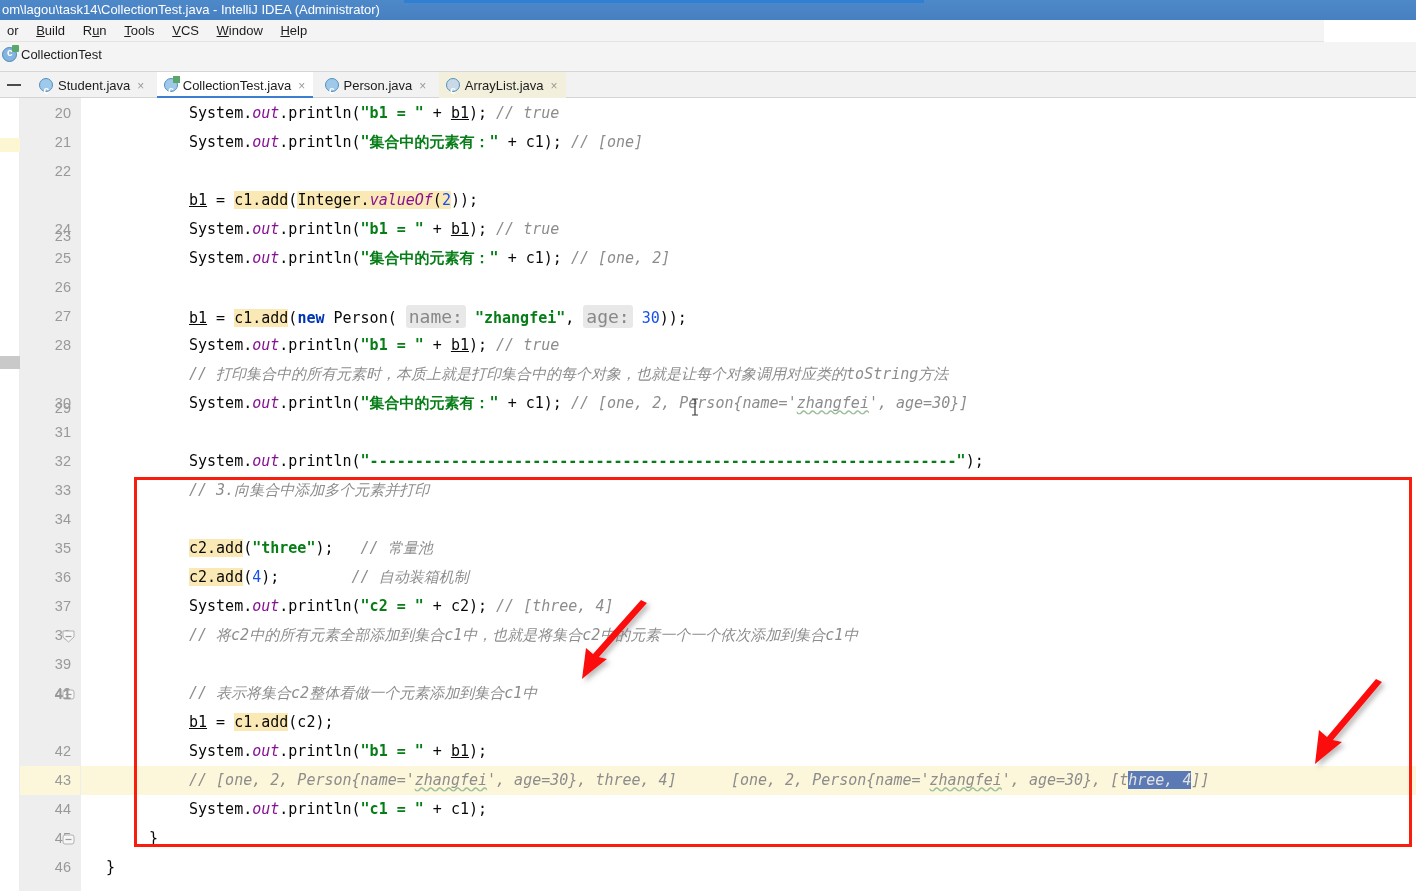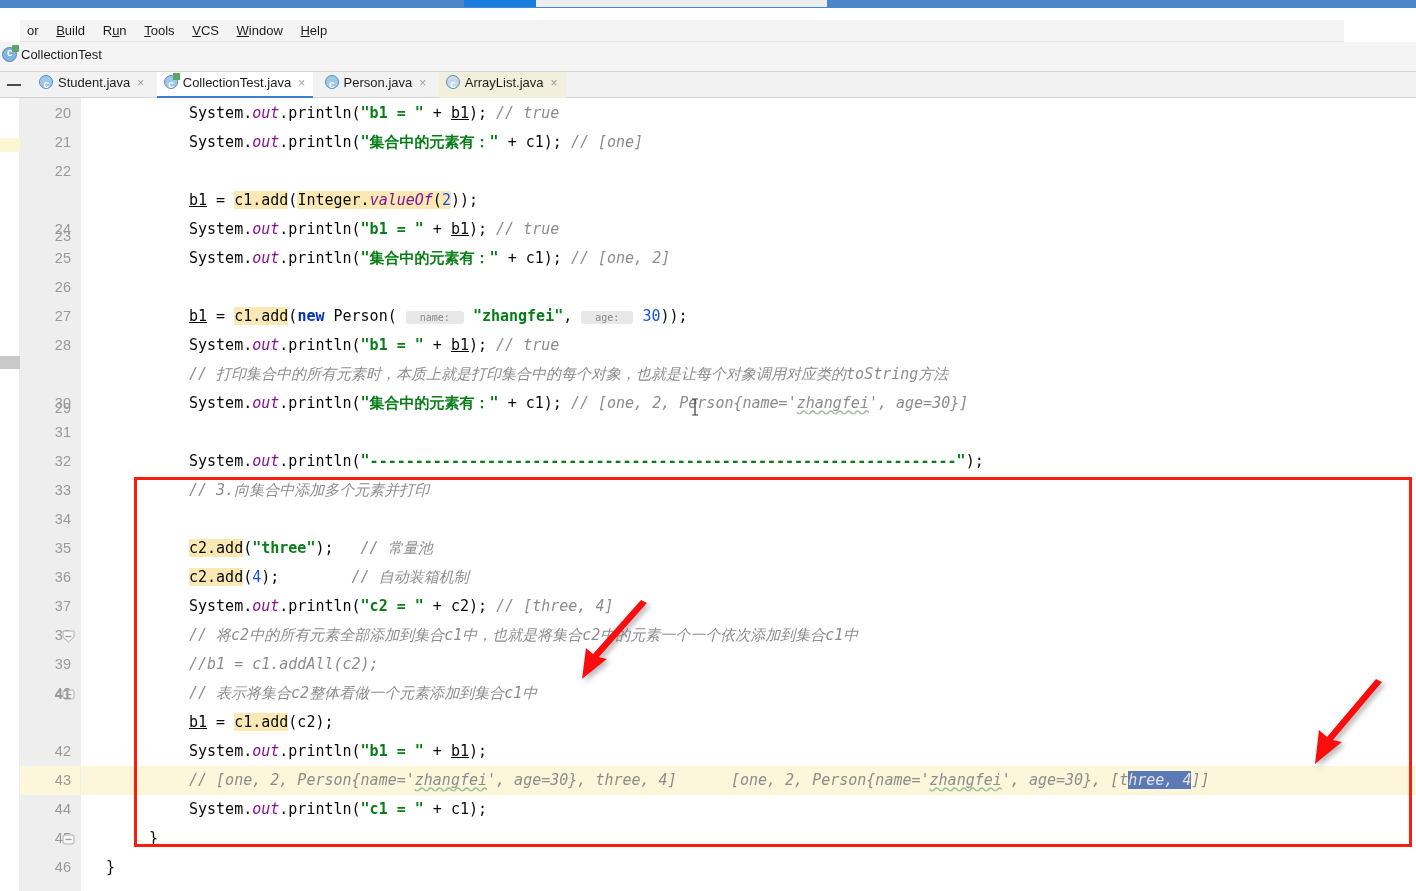--- a/index.html
+++ b/index.html
@@ -31,21 +31,20 @@
   }
   .titlebar .tb-accent { position:absolute; left:404px; top:0; width:520px; height:3px; background:#2f7fd4; }
 
   
   .menubar {
     position:absolute; left:0; top:20px; width:1324px; height:22px;
     background:#f4f4f4;
     border-bottom:1px solid #e3e3e3;
     font-size:13px;
     white-space:nowrap;
-    margin-left:20px;
   }
   .menu-item {
     display:inline-block; padding:2px 7px 2px 7px; color:#1c1c1c; line-height:18px;
   }
   .menu-item u { text-decoration: underline; }
 
   
   .navbar {
     position:absolute; left:0; top:42px; width:1416px; height:30px;
     background:#f4f4f4;
@@ -85,21 +84,21 @@
   .tabbar {
     position:absolute; left:0; top:72px; width:1416px; height:26px;
     background:#f2f2f2; border-bottom:1px solid #d4d4d4; white-space:nowrap;
   }
   .tab-collapse { position:absolute; left:6px; top:6px; width:17px; height:13px; }
   .tab-collapse:before {
     content:""; position:absolute; left:1px; top:6px; width:14px; height:1.5px; background:#4b4b4b;
   }
   .tabs { position:absolute; left:32px; top:0; height:26px; white-space:nowrap; }
   .tab {
-    display:inline-block; height:26px; line-height:21px; padding:0 8px 8px 7px;
+    display:inline-block; height:26px; line-height:27px; padding:0 8px 8px 7px;
     font-size:13px; color:#1c1c1c; position:relative; vertical-align:top;
   }
   .tab .ficon {
     display:inline-block; width:14px; height:14px; border-radius:50%;
     background:#9ec9ea; border:1px solid #5590bd; position:relative; vertical-align:-2px; margin-right:5px;
   }
   .tab .ficon:after { content:"c"; position:absolute; left:3.5px; top:-2px; font-size:10px; color:#ffffff; font-weight:bold; }
   .tab .ficon .grn { position:absolute; right:-3px; top:-3px; width:7px; height:7px; background:#59a869; }
   .tab .xbtn { color:#9a9a9a; font-size:12px; margin-left:7px; }
   .tab.active { background:#ffffff; }
@@ -144,21 +143,21 @@
 
   
   .kw   { color:#0033b3; font-weight:bold; }
   .str  { color:#067d17; font-weight:bold; }
   .num  { color:#1750eb; }
   .cmt  { color:#8c8c8c; font-style:italic; }
   .fld  { color:#871094; font-style:italic; }
   .pln  { color:#080808; }
   .und  { text-decoration:underline; text-decoration-color:#080808; }
   .hl   { background:#fbe9b5; }
-  .hint { background:#e8e8e8; color:#888888; border-radius:3px; padding:1px 14px; font-size:10px; }
+  .hint { background:#e8e8e8; color:#888888; border-radius:3px; padding:1px 3px; font-size:18px; }
   .spell { text-decoration: underline wavy #9bbf9b; text-decoration-skip-ink:none; }
   .sel  { background:#5b79b5; color:#e2e2e2; }
 
   
   .redbox {
     position:absolute; left:134px; top:477px; width:1278px; height:370px;
     border:3px solid #f81d0d; pointer-events:none;
   }
   .ann-arrow { position:absolute; pointer-events:none; }
 
@@ -167,20 +166,24 @@
 </head>
 <body>
 
 <div id="app">
 
   <div class="topstrip">
     <div class="seg-blue"></div>
     <div class="seg-white"></div>
   </div>
 
+  <div class="titlebar">
+    <div class="tb-accent"></div>
+    <span>om\lagou\task14\CollectionTest.java - IntelliJ IDEA (Administrator)</span>
+  </div>
 
   <div class="menubar">
     <span class="menu-item"><span>or</span></span>
     <span class="menu-item"><u>B</u>uild</span>
     <span class="menu-item">R<u>u</u>n</span>
     <span class="menu-item"><u>T</u>ools</span>
     <span class="menu-item"><u>V</u>CS</span>
     <span class="menu-item"><u>W</u>indow</span>
     <span class="menu-item"><u>H</u>elp</span>
   </div>
@@ -287,21 +290,20 @@
       <div class="row" style="top: 204px; padding-left: 108px;"><span class="pln und">b1</span><span class="pln"> = </span><span class="pln hl">c1.add</span><span class="pln">(</span><span class="kw">new</span><span class="pln"> Person( </span><span class="hint">name:</span><span class="pln"> </span><span class="str">"zhangfei"</span><span class="pln">, </span><span class="hint">age:</span><span class="pln"> </span><span class="num">30</span><span class="pln">));</span></div>
       <div class="row" style="top: 233px; padding-left: 108px;"><span class="pln">System.</span><span class="fld">out</span><span class="pln">.println(</span><span class="str">"b1 = "</span><span class="pln"> + </span><span class="pln und">b1</span><span class="pln">); </span><span class="cmt">// true</span></div>
       <div class="row" style="top: 262px; padding-left: 108px;"><span class="cmt">// 打印集合中的所有元素时，本质上就是打印集合中的每个对象，也就是让每个对象调用对应类的toString方法</span></div>
       <div class="row" style="top: 291px; padding-left: 108px;"><span class="pln">System.</span><span class="fld">out</span><span class="pln">.println(</span><span class="str">"集合中的元素有："</span><span class="pln"> + c1); </span><span class="cmt">// [one, 2, Person{name='<span class="spell">zhangfei</span>', age=30}]</span></div>
       <div class="row" style="top: 349px; padding-left: 108px;"><span class="pln">System.</span><span class="fld">out</span><span class="pln">.println(</span><span class="str">"-----------------------------------------------------------------"</span><span class="pln">);</span></div>
       <div class="row" style="top: 378px; padding-left: 108px;"><span class="cmt">// 3.向集合中添加多个元素并打印</span></div>
       <div class="row" style="top: 436px; padding-left: 108px;"><span class="pln hl">c2.add</span><span class="pln">(</span><span class="str">"three"</span><span class="pln">);</span><span class="pln">   </span><span class="cmt">// 常量池</span></div>
       <div class="row" style="top: 465px; padding-left: 108px;"><span class="pln hl">c2.add</span><span class="pln">(</span><span class="num">4</span><span class="pln">);</span><span class="pln">        </span><span class="cmt">// 自动装箱机制</span></div>
       <div class="row" style="top: 494px; padding-left: 108px;"><span class="pln">System.</span><span class="fld">out</span><span class="pln">.println(</span><span class="str">"c2 = "</span><span class="pln"> + c2); </span><span class="cmt">// [three, 4]</span></div>
       <div class="row" style="top: 523px; padding-left: 108px;"><span class="cmt">// 将c2中的所有元素全部添加到集合c1中，也就是将集合c2中的元素一个一个依次添加到集合c1中</span></div>
-      <div class="row" style="top: 552px; padding-left: 108px;"><span class="cmt">//b1 = c1.addAll(c2);</span></div>
       <div class="row" style="top: 581px; padding-left: 108px;"><span class="cmt">// 表示将集合c2整体看做一个元素添加到集合c1中</span></div>
       <div class="row" style="top: 610px; padding-left: 108px;"><span class="pln und">b1</span><span class="pln"> = </span><span class="pln hl">c1.add</span><span class="pln">(c2);</span></div>
       <div class="row" style="top: 639px; padding-left: 108px;"><span class="pln">System.</span><span class="fld">out</span><span class="pln">.println(</span><span class="str">"b1 = "</span><span class="pln"> + </span><span class="pln und">b1</span><span class="pln">);</span></div>
       <div class="caretrow" style="top: 668px;"></div>
       <div class="row" style="top: 668px; padding-left: 108px;"><span class="cmt">// [one, 2, Person{name='<span class="spell">zhangfei</span>', age=30}, three, 4]</span><span class="cmt">      </span><span class="cmt">[one, 2, Person{name='<span class="spell">zhangfei</span>', age=30}, [t</span><span class="cmt sel">hree, 4</span><span class="cmt">]]</span></div>
       <div class="row" style="top: 697px; padding-left: 108px;"><span class="pln">System.</span><span class="fld">out</span><span class="pln">.println(</span><span class="str">"c1 = "</span><span class="pln"> + c1);</span></div>
       <div class="row" style="top: 726px; padding-left: 68px;"><span class="pln">}</span></div>
       <div class="row" style="top: 755px; padding-left: 25px;"><span class="pln">}</span></div>
     </div>
 

